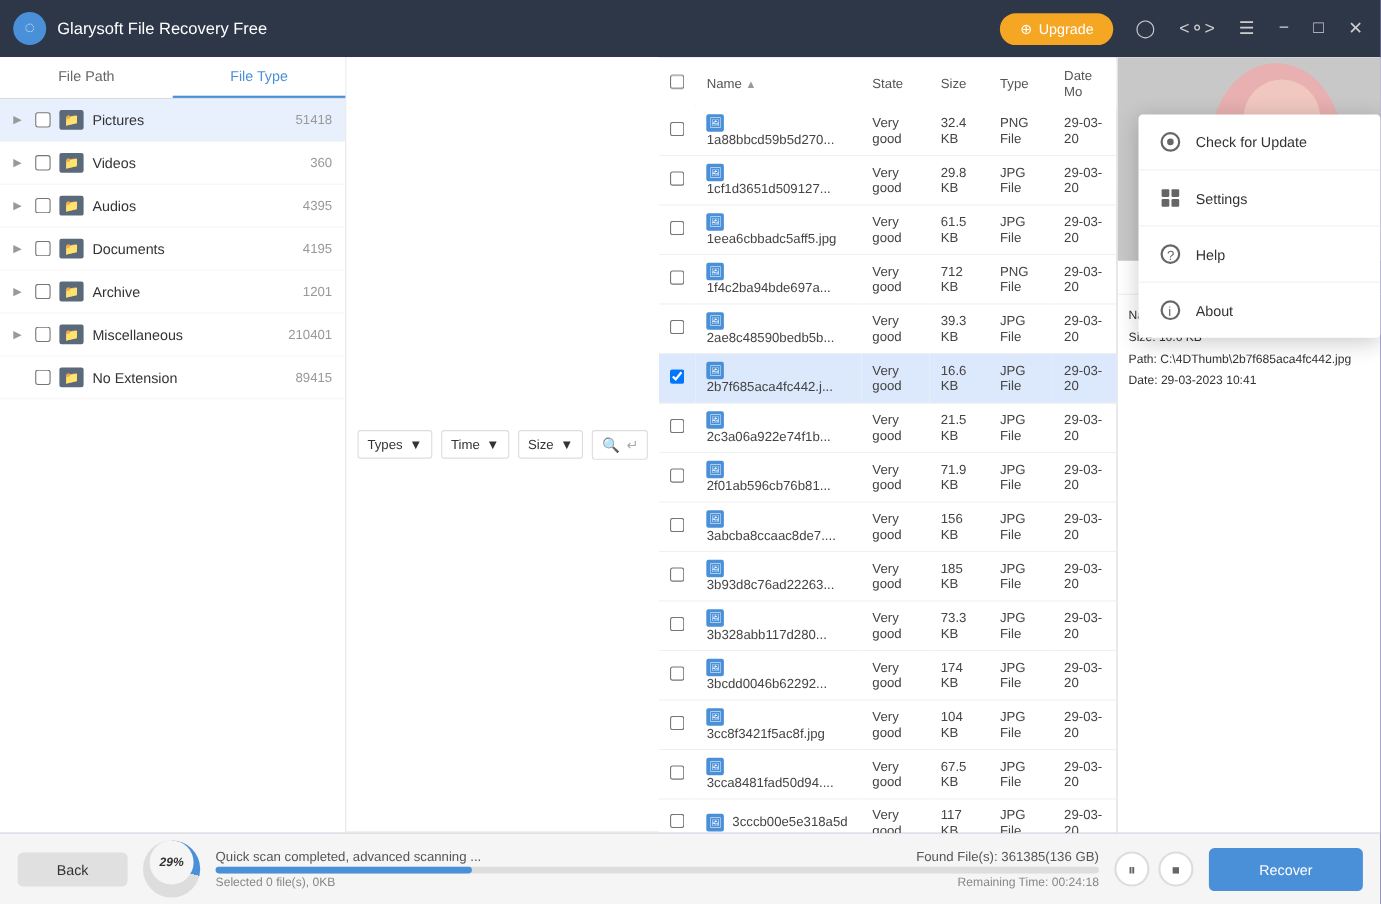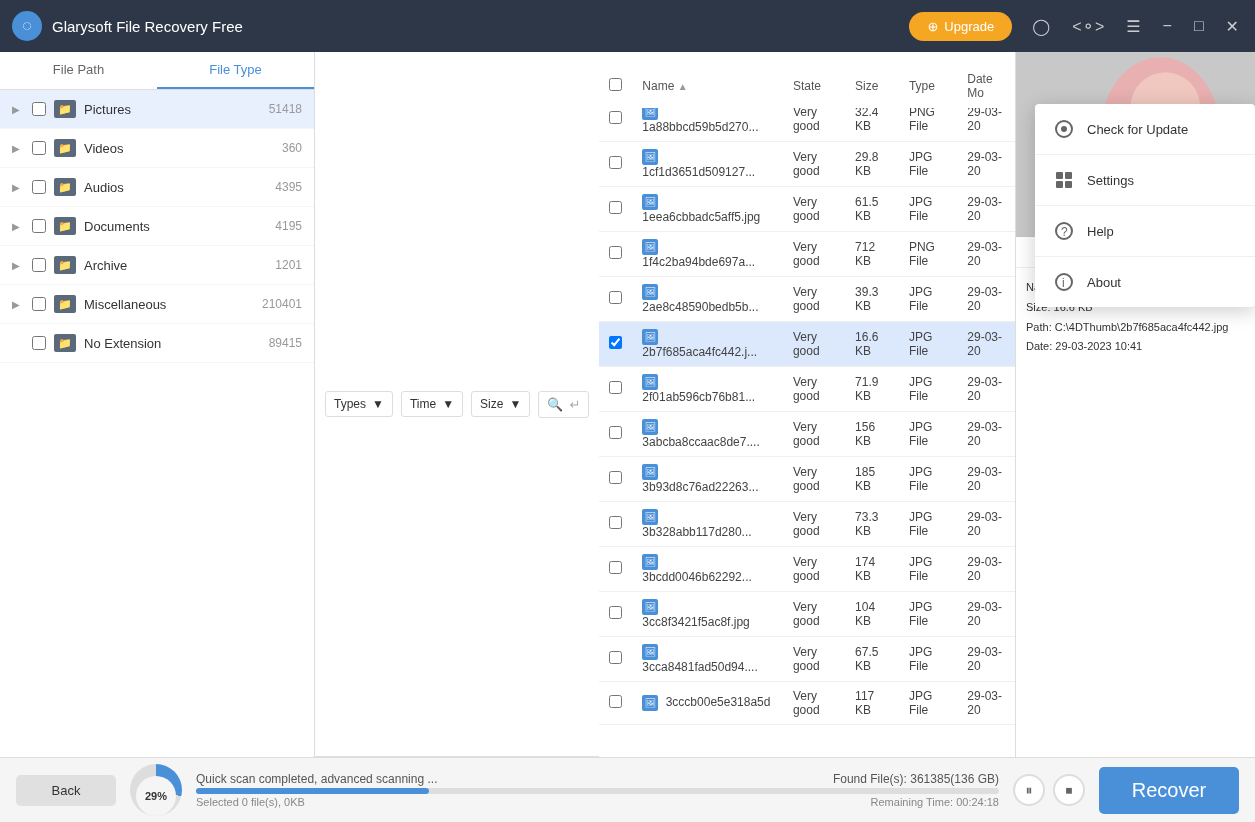--- a/index.html
+++ b/index.html
@@ -169,21 +169,21 @@
       width: 100%;
       border-collapse: collapse;
     }
     thead th {
       padding: 8px 10px;
       text-align: left;
       font-size: 12px;
       color: #555;
       border-bottom: 1px solid #ddd;
       background: white;
-      position: sticky; top: 12px;
+      position: sticky; top: 2px;
       font-weight: 500;
     }
     tbody tr {
       border-bottom: 1px solid #f0f0f0;
     }
     tbody tr.selected { background: #dce8fc; }
     tbody td {
       padding: 7px 10px;
       font-size: 12px;
       color: #444;
@@ -285,24 +285,25 @@
     .progress-bottom {
       display: flex;
       justify-content: space-between;
       font-size: 11px;
       color: #888;
     }
     .progress-circle {
       width: 52px; height: 52px;
       border-radius: 50%;
       background: conic-gradient(#4a90d9 0deg 104deg, #ddd 104deg 360deg);
-      display: flex; align-items: flex-end; justify-content: center;
+      display: flex; align-items: flex-start; justify-content: center;
       font-size: 11px; font-weight: 600; color: #333;
       position: relative;
       flex-shrink: 0;
+      font-style: italic;
     }
     .progress-circle-inner {
       width: 40px; height: 40px;
       background: #f5f5f5;
       border-radius: 50%;
       display: flex; align-items: center; justify-content: center;
       font-size: 11px; font-weight: 600; color: #333;
     }
     .scan-controls {
       display: flex; gap: 8px;
@@ -315,21 +316,21 @@
       display: flex; align-items: center; justify-content: center;
       cursor: pointer;
       font-size: 14px; color: #666;
     }
     .recover-btn {
       background: #4a90d9;
       color: white;
       border: none;
       border-radius: 5px;
       padding: 12px 32px;
-      font-size: 20px;
+      font-size: 13px;
       cursor: pointer;
       min-width: 140px;
     }
 
     
     .dropdown-menu {
       position: absolute;
       top: 52px;
       right: 0;
       width: 220px;
@@ -547,20 +548,31 @@
       </td>
       <td>Very good</td>
       <td>16.6 KB</td>
       <td>JPG File</td>
       <td>29-03-20</td>
     </tr>
             <tr>
       <td><input type="checkbox" style=""></td>
       <td>
         <span class="file-icon">🖼</span>
+        2c3a06a922e74f1b...
+      </td>
+      <td>Very good</td>
+      <td>21.5 KB</td>
+      <td>JPG File</td>
+      <td>29-03-20</td>
+    </tr>
+            <tr>
+      <td><input type="checkbox" style=""></td>
+      <td>
+        <span class="file-icon">🖼</span>
         2f01ab596cb76b81...
       </td>
       <td>Very good</td>
       <td>71.9 KB</td>
       <td>JPG File</td>
       <td>29-03-20</td>
     </tr>
             <tr>
       <td><input type="checkbox" style=""></td>
       <td>

